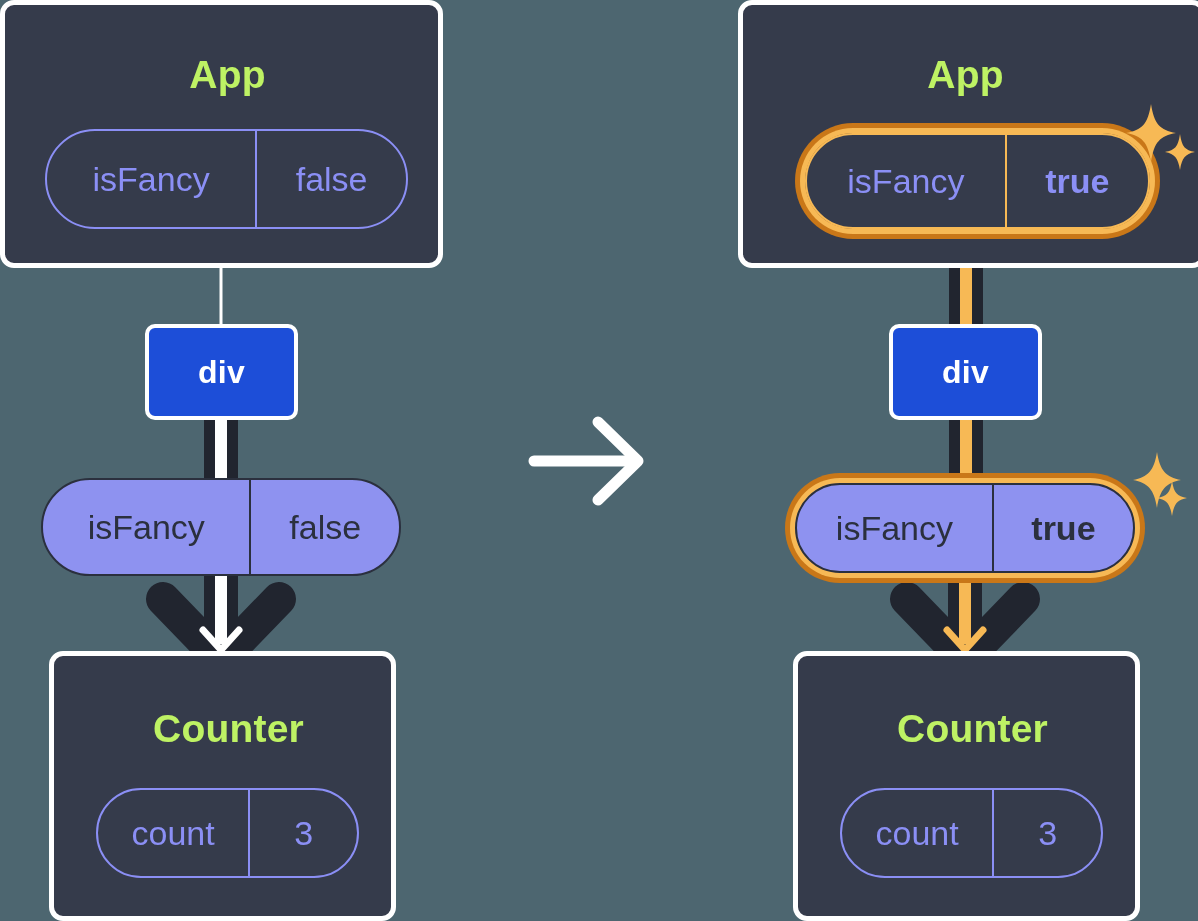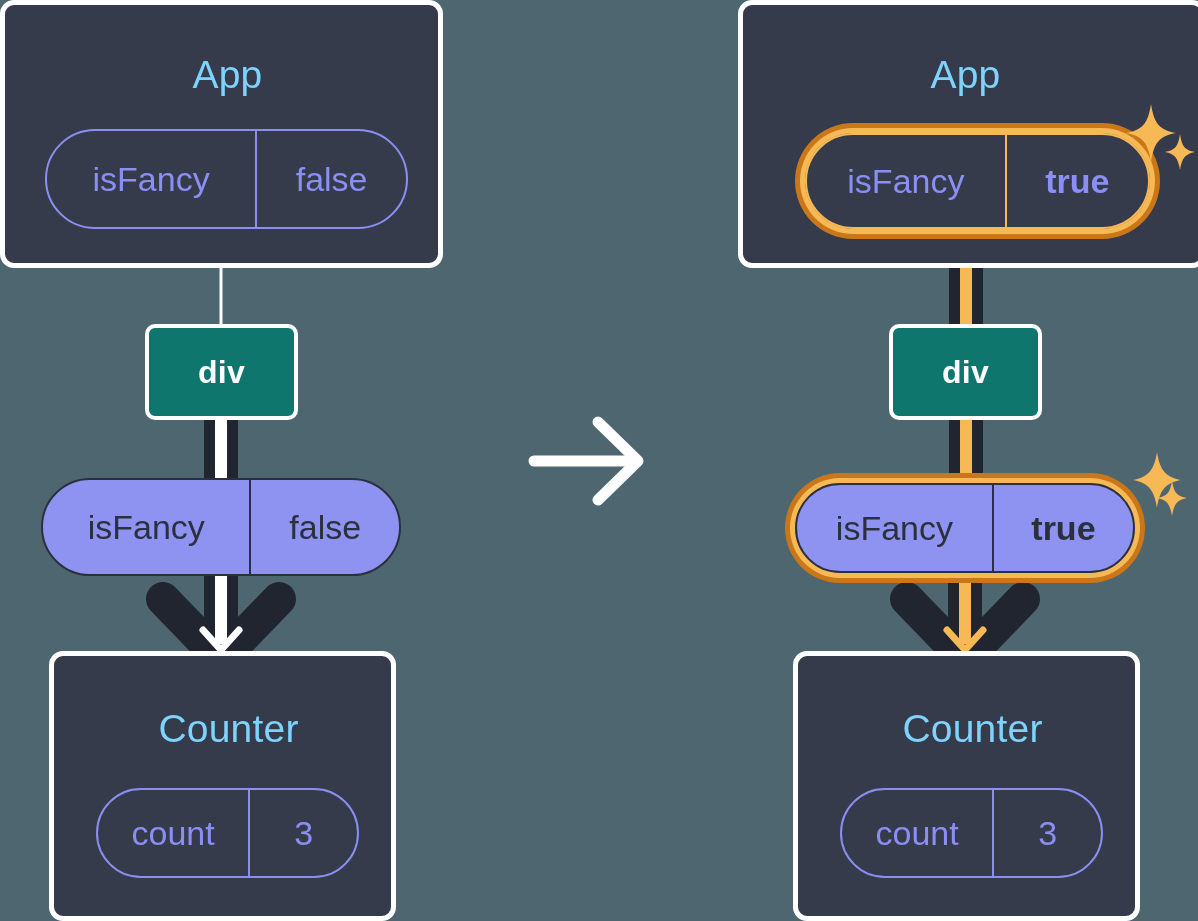--- a/index.html
+++ b/index.html
@@ -35,29 +35,29 @@
     background: #353b4b;
     border: 5px solid #ffffff;
     border-radius: 14px;
     box-sizing: border-box;
   }
   .card-title {
     position: absolute;
     left: 12px;
     right: 0;
     text-align: center;
-    color: #7dd3fc;
+    color: #bef264;
     font-size: 39px;
-    font-weight: 400;
+    font-weight: 700;
     letter-spacing: 0.2px;
     line-height: 1;
   }
   .divbox {
     position: absolute;
-    background: #0f766e;
+    background: #1d4ed8;
     border: 4px solid #ffffff;
     border-radius: 10px;
     box-sizing: border-box;
     display: flex;
     align-items: center;
     justify-content: center;
     color: #ffffff;
     font-size: 32px;
     font-weight: 700;
     letter-spacing: 0.3px;

